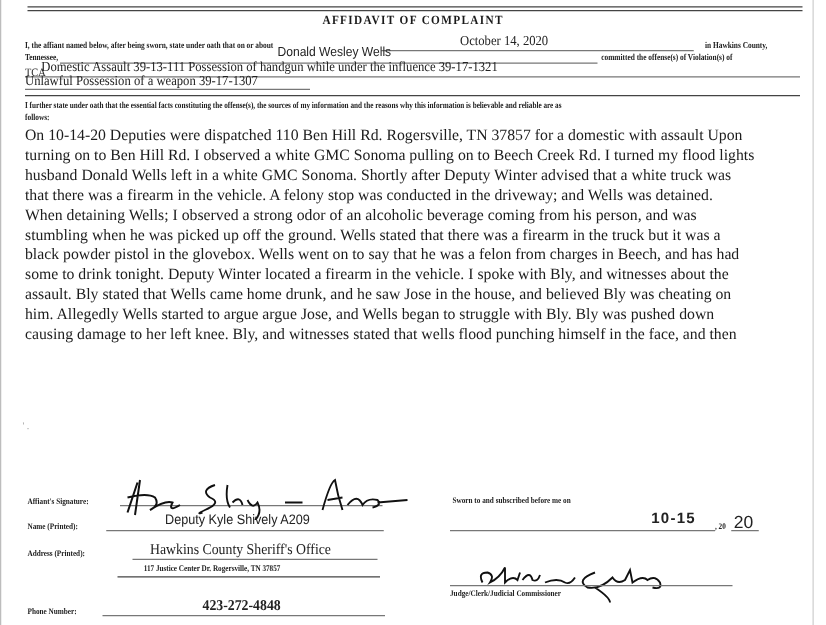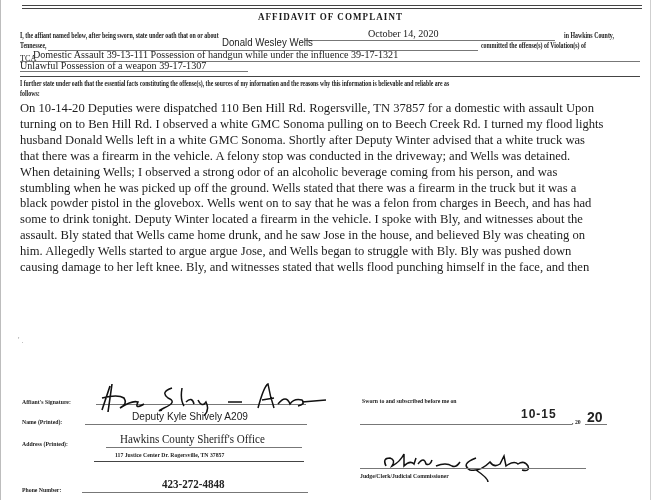--- a/index.html
+++ b/index.html
@@ -102,20 +102,20 @@
 
 <div class="label" style="left:22px; top:486px;">Phone Number:</div>
 <div class="rule thin" style="left:82px; top:492px; width:226px;"></div>
 <div class="fill serif" style="left:162px; top:477px; font-size:12px; font-weight:bold;">423-272-4848</div>
 
 <div class="label" style="left:362px; top:397px;">Sworn to and subscribed before me on</div>
 <div class="rule thin" style="left:360px; top:424px; width:212px;"></div>
 <div class="fill" style="left:497px; top:407px; font-size:12px; font-weight:bold; letter-spacing:1px; transform:scaleX(1);margin-left:24px;">10-15</div>
 <div class="label" style="left:572px; top:418px;">, 20</div>
 <div class="rule thin" style="left:585px; top:424px; width:22px;"></div>
-<div class="fill" style="left:587px; top:409px; font-size:14px; font-weight:bold; transform:scaleX(1);">20</div>
+<div class="fill" style="left:587px; top:409px; font-size:14px; font-weight:normal; transform:scaleX(1);">20</div>
 
 <svg class="sig" style="left:380px; top:446px;" width="170" height="40" viewBox="0 0 170 40">
   <path d="M6 20 Q2 12 10 12 Q16 14 12 20 Q20 16 24 8 L24 20 Q30 14 34 18 L36 12 M38 18 Q44 10 46 18 Q50 20 52 14 M56 20 Q66 16 72 20 Q76 22 80 16" fill="none" stroke="#111" stroke-width="1.5"></path>
   <path d="M96 12 Q80 18 90 24 Q100 26 110 16 Q114 22 120 18 L124 10 L126 20 Q134 14 138 18 Q144 14 148 20 Q150 26 142 24 M96 24 Q108 32 108 36" fill="none" stroke="#111" stroke-width="1.5"></path>
 </svg>
 <div class="rule thin" style="left:360px; top:468px; width:226px;"></div>
 <div class="label" style="left:360px; top:472px;">Judge/Clerk/Judicial Commissioner</div>
 
 </body></html>

